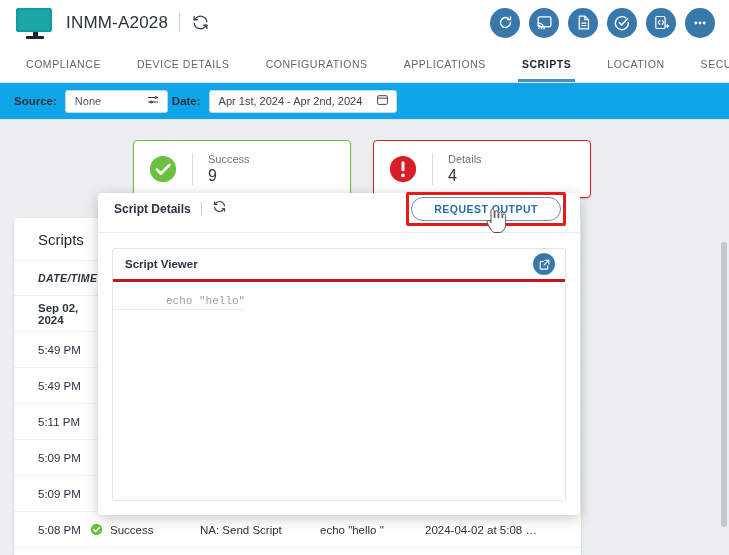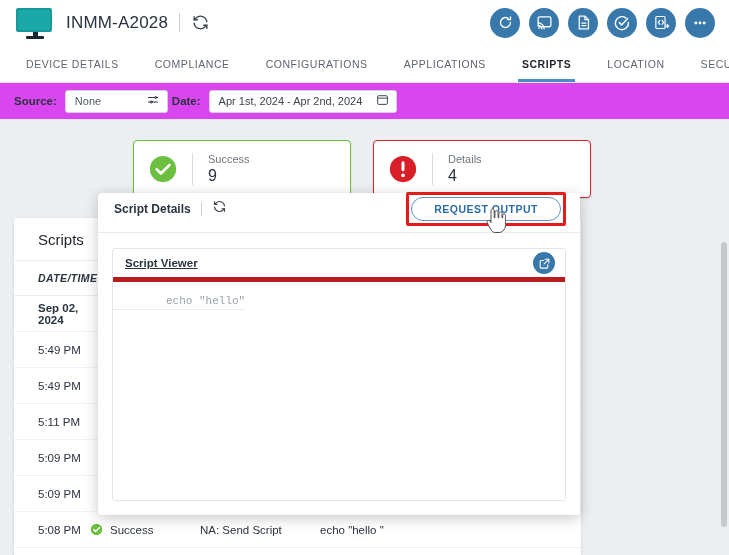--- a/index.html
+++ b/index.html
@@ -62,21 +62,21 @@
     cursor: pointer; position: relative; white-space: nowrap;
   }
   .tab.active { color: #1d242b; font-weight: bold; }
   .tab.active::after {
     content: ""; position: absolute; left: 14px; right: 14px; bottom: 0;
     height: 3px; background: #4a8fc4;
   }
 
   
   .filterbar {
-    height: 37px; background: #d946ef; display: flex; align-items: center;
+    height: 37px; background: #0ea5e9; display: flex; align-items: center;
     padding: 0 14px; border-bottom: 1px solid #e2e6e9;
     position: relative; z-index: 3;
   }
   .filter-label { font-size: 11.5px; font-weight: bold; color: #2a3440; }
   .select-box {
     margin-left: 8px; width: 103px; height: 23px; border: 1px solid #ced3d8;
     border-radius: 3px; background: #fff; display: flex; align-items: center;
     padding: 0 8px 0 9px; cursor: pointer;
   }
   .select-value { font-size: 11px; color: #515a63; }
@@ -184,22 +184,21 @@
     position: absolute; left: 486px; top: 208px; z-index: 40; pointer-events: none;
   }
 
   .viewer {
     position: absolute; left: 14px; right: 14px; top: 55px; bottom: 14px;
     border: 1px solid #e3e6e9; border-radius: 3px; background: #fff;
     overflow: hidden;
   }
   .viewer-head {
     height: 33px; display: flex; align-items: center; padding: 0 10px 0 12px;
-    border-bottom: 5px solid #b91c1c;
-    text-decoration: underline;
+    border-bottom: 3px solid #b91c1c;
   }
   .viewer-title { font-size: 11.5px; font-weight: bold; color: #2a3440; }
   .viewer-expand {
     margin-left: auto; width: 22px; height: 22px; border-radius: 50%;
     background: #3878ab; display: flex; align-items: center; justify-content: center;
     cursor: pointer;
   }
   .viewer-body { padding: 8px 0 0 0; background: #fff; height: 100%; }
   .code-line {
     font-family: "Liberation Mono", monospace; font-size: 11px; color: #9aa1a8;
@@ -267,22 +266,22 @@
       <svg width="18" height="18" viewBox="0 0 24 24" fill="#fff">
         <circle cx="6.5" cy="12" r="1.9"></circle>
           <circle cx="12" cy="12" r="1.9"></circle>
           <circle cx="17.5" cy="12" r="1.9"></circle>
       </svg>
     </div>
   </div>
 </div>
 
 <div class="tabbar">
+  <div class="tab">COMPLIANCE</div>
   <div class="tab">DEVICE DETAILS</div>
-  <div class="tab">COMPLIANCE</div>
   <div class="tab">CONFIGURATIONS</div>
   <div class="tab">APPLICATIONS</div>
   <div class="tab active">SCRIPTS</div>
   <div class="tab">LOCATION</div>
   <div class="tab">SECURITY</div>
 
 </div>
 
 <div class="filterbar">
   <div class="filter-label">Source:</div>
@@ -376,20 +375,21 @@
         <span class="mini-check">
           <svg width="13" height="13" viewBox="0 0 24 24">
             <circle cx="12" cy="12" r="10.5" fill="#6cbf3f"></circle>
             <path d="M7 12.3l3.3 3.3L17.2 8.7" fill="none" stroke="#fff" stroke-width="2.6" stroke-linecap="round" stroke-linejoin="round"></path>
           </svg>
         </span>
         <span>Success</span>
       </span>
       <span class="cell c-type">NA: Send Script</span>
       <span class="cell c-script">echo "hello "</span>
+      <span class="cell c-date">2024-04-02 at 5:08 …</span>
     </div>
 
   </div>
 
   <div class="side-handle">
     <svg width="13" height="36" viewBox="0 0 13 36">
       <path d="M0 0 L10 18 L0 36 Z" fill="#fbfbfc" stroke="#e7eaec" stroke-width="1"></path>
     </svg>
   </div>
 

